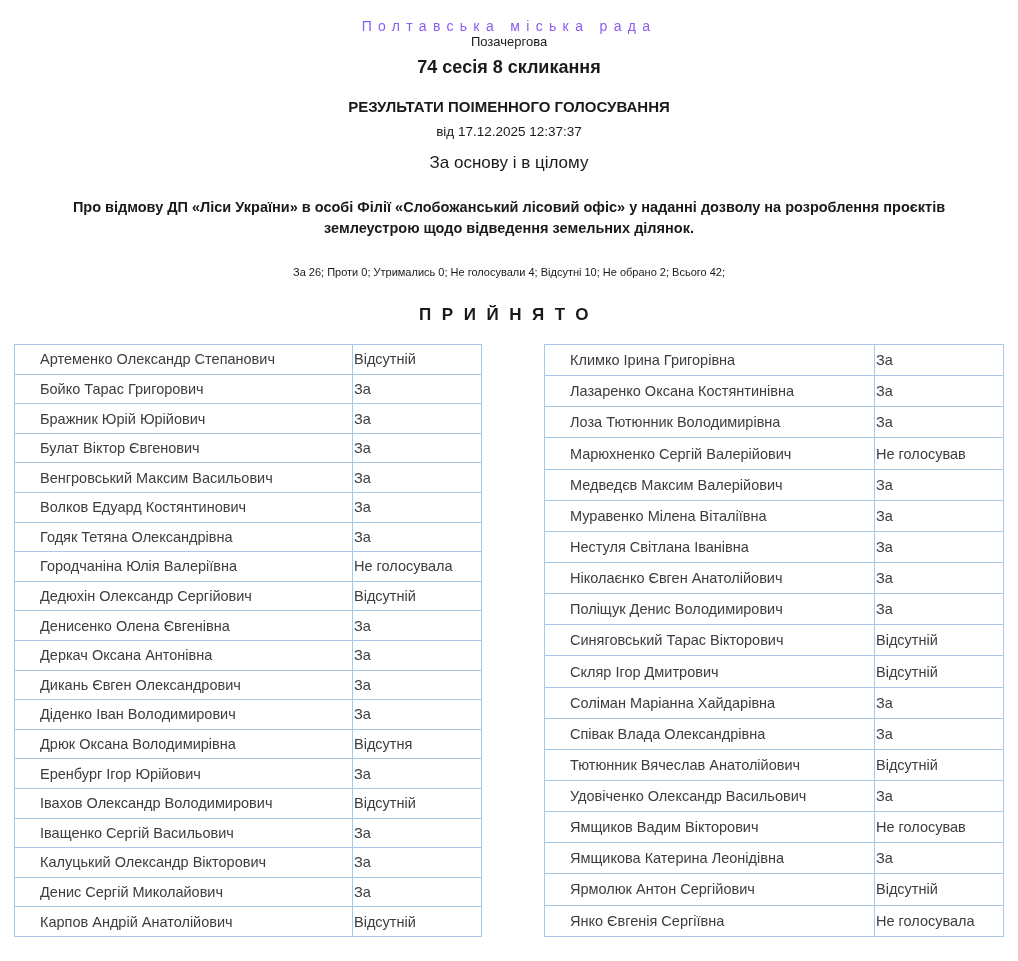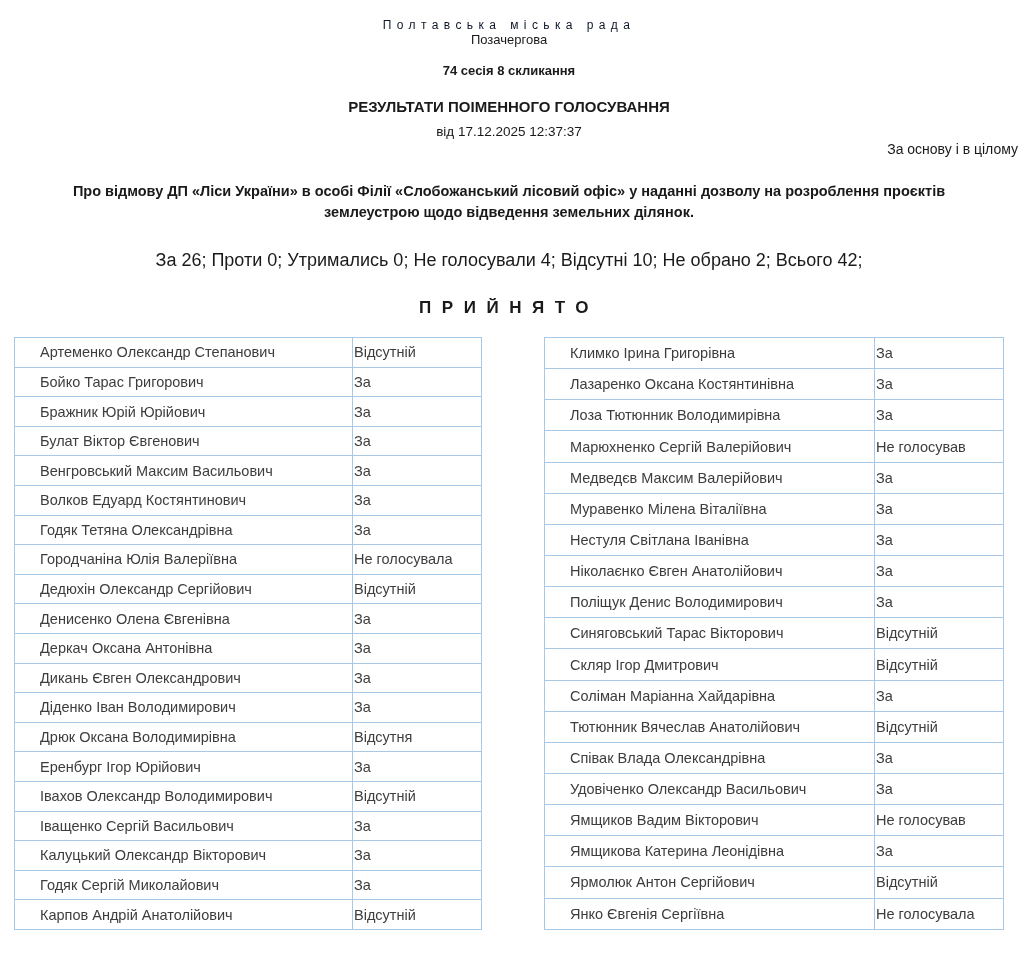--- a/index.html
+++ b/index.html
@@ -9,56 +9,55 @@
     height: 961px;
     font-family: "Liberation Sans", sans-serif;
     color: #1a1a1a;
     overflow: hidden;
   }
   .page { padding-top: 18px; }
 
   .center { text-align: center; }
 
   .council-name {
-    font-size: 12px;
+    font-size: 14px;
     letter-spacing: 0.45em;
-    color: #0f172a;
+    color: #8b5cf6;
   }
   .session-type {
     font-size: 13px;
   }
   .session-number {
-    margin-top: 16px;
-    font-size: 13px;
+    margin-top: 8px;
+    font-size: 18px;
     font-weight: bold;
   }
   .doc-title {
     margin-top: 20px;
     font-size: 15px;
     font-weight: bold;
   }
   .vote-datetime {
     margin-top: 9px;
     font-size: 13.5px;
   }
   .vote-stage {
-    margin-top: 2px;
-    font-size: 14px;
-    text-align: right;
+    margin-top: 14px;
+    font-size: 17px;
   }
   .subject {
     margin: 24px auto 0;
     width: 960px;
     font-size: 14.5px;
     font-weight: bold;
     line-height: 1.45;
   }
   .summary {
     margin-top: 27px;
-    font-size: 18px;
+    font-size: 11px;
   }
   .decision {
     margin-top: 27px;
     font-size: 17px;
     font-weight: bold;
     letter-spacing: 0.62em;
   }
 
   .tables-wrap {
     margin: 19px 14px 0 14px;
@@ -202,21 +201,21 @@
             <td class="name-cell">Іващенко Сергій Васильович</td>
             <td class="vote-cell">За</td>
           </tr>
 
           <tr>
             <td class="name-cell">Калуцький Олександр Вікторович</td>
             <td class="vote-cell">За</td>
           </tr>
 
           <tr>
-            <td class="name-cell">Годяк Сергій Миколайович</td>
+            <td class="name-cell">Денис Сергій Миколайович</td>
             <td class="vote-cell">За</td>
           </tr>
 
           <tr>
             <td class="name-cell">Карпов Андрій Анатолійович</td>
             <td class="vote-cell">Відсутній</td>
           </tr>
         </tbody>
     </table>
 
@@ -282,27 +281,27 @@
             <td class="name-cell">Скляр Ігор Дмитрович</td>
             <td class="vote-cell">Відсутній</td>
           </tr>
 
           <tr>
             <td class="name-cell">Соліман Маріанна Хайдарівна</td>
             <td class="vote-cell">За</td>
           </tr>
 
           <tr>
+            <td class="name-cell">Співак Влада Олександрівна</td>
+            <td class="vote-cell">За</td>
+          </tr>
+
+          <tr>
             <td class="name-cell">Тютюнник Вячеслав Анатолійович</td>
             <td class="vote-cell">Відсутній</td>
-          </tr>
-
-          <tr>
-            <td class="name-cell">Співак Влада Олександрівна</td>
-            <td class="vote-cell">За</td>
           </tr>
 
           <tr>
             <td class="name-cell">Удовіченко Олександр Васильович</td>
             <td class="vote-cell">За</td>
           </tr>
 
           <tr>
             <td class="name-cell">Ямщиков Вадим Вікторович</td>
             <td class="vote-cell">Не голосував</td>

